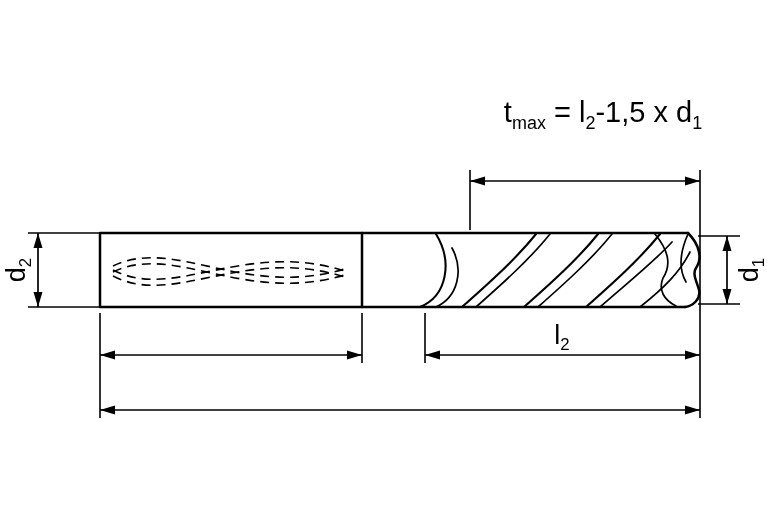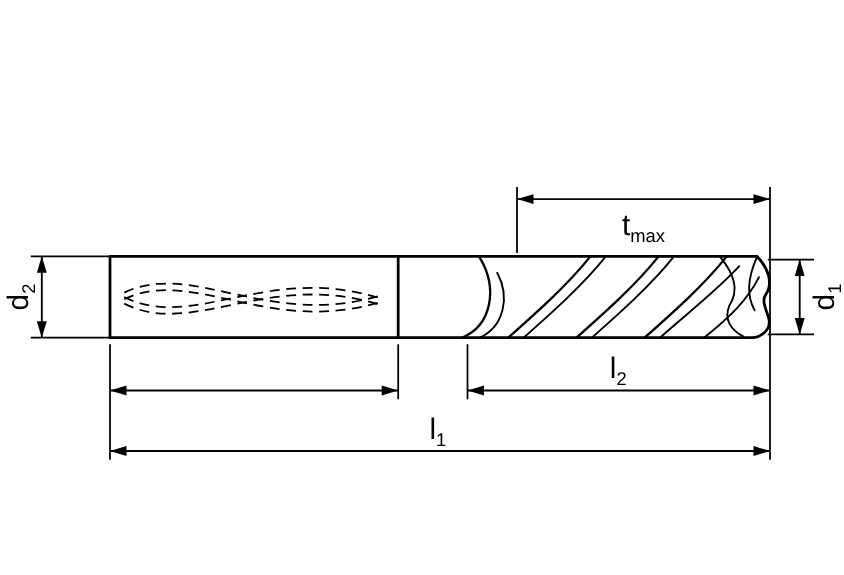--- a/index.html
+++ b/index.html
@@ -119,35 +119,32 @@
       <polygon class="arrow" points="700,355 685,350.5 685,359.5"></polygon>
     </g>
 
     <g>
       <line class="dim" x1="100" y1="410" x2="700" y2="410"></line>
       <polygon class="arrow" points="100,410 115,405.5 115,414.5"></polygon>
       <polygon class="arrow" points="700,410 685,405.5 685,414.5"></polygon>
     </g>
   </svg>
 
+  <div class="formula">
+    <span>t</span><sub>max</sub><span> = </span><span>l</span><sub>2</sub><span>-1,5 x </span><span>d</span><sub>1</sub>
+  </div>
 
-  <div class="dim-label" style="left:535px; top:190px;">
-    <span>t</span><sub>max</sub>
-  </div>
 
   <div class="dim-label rot" style="left:-34px; top:255px;">
     <span>d</span><sub>2</sub>
   </div>
 
   <div class="dim-label rot" style="left:699px; top:255px;">
     <span>d</span><sub>1</sub>
   </div>
 
 
   <div class="dim-label" style="left:512px; top:320px;">
     <span>l</span><sub>2</sub>
   </div>
 
-  <div class="dim-label" style="left:348px; top:375px;">
-    <span>l</span><sub>1</sub>
-  </div>
 
 </div>
 
 </body></html>

